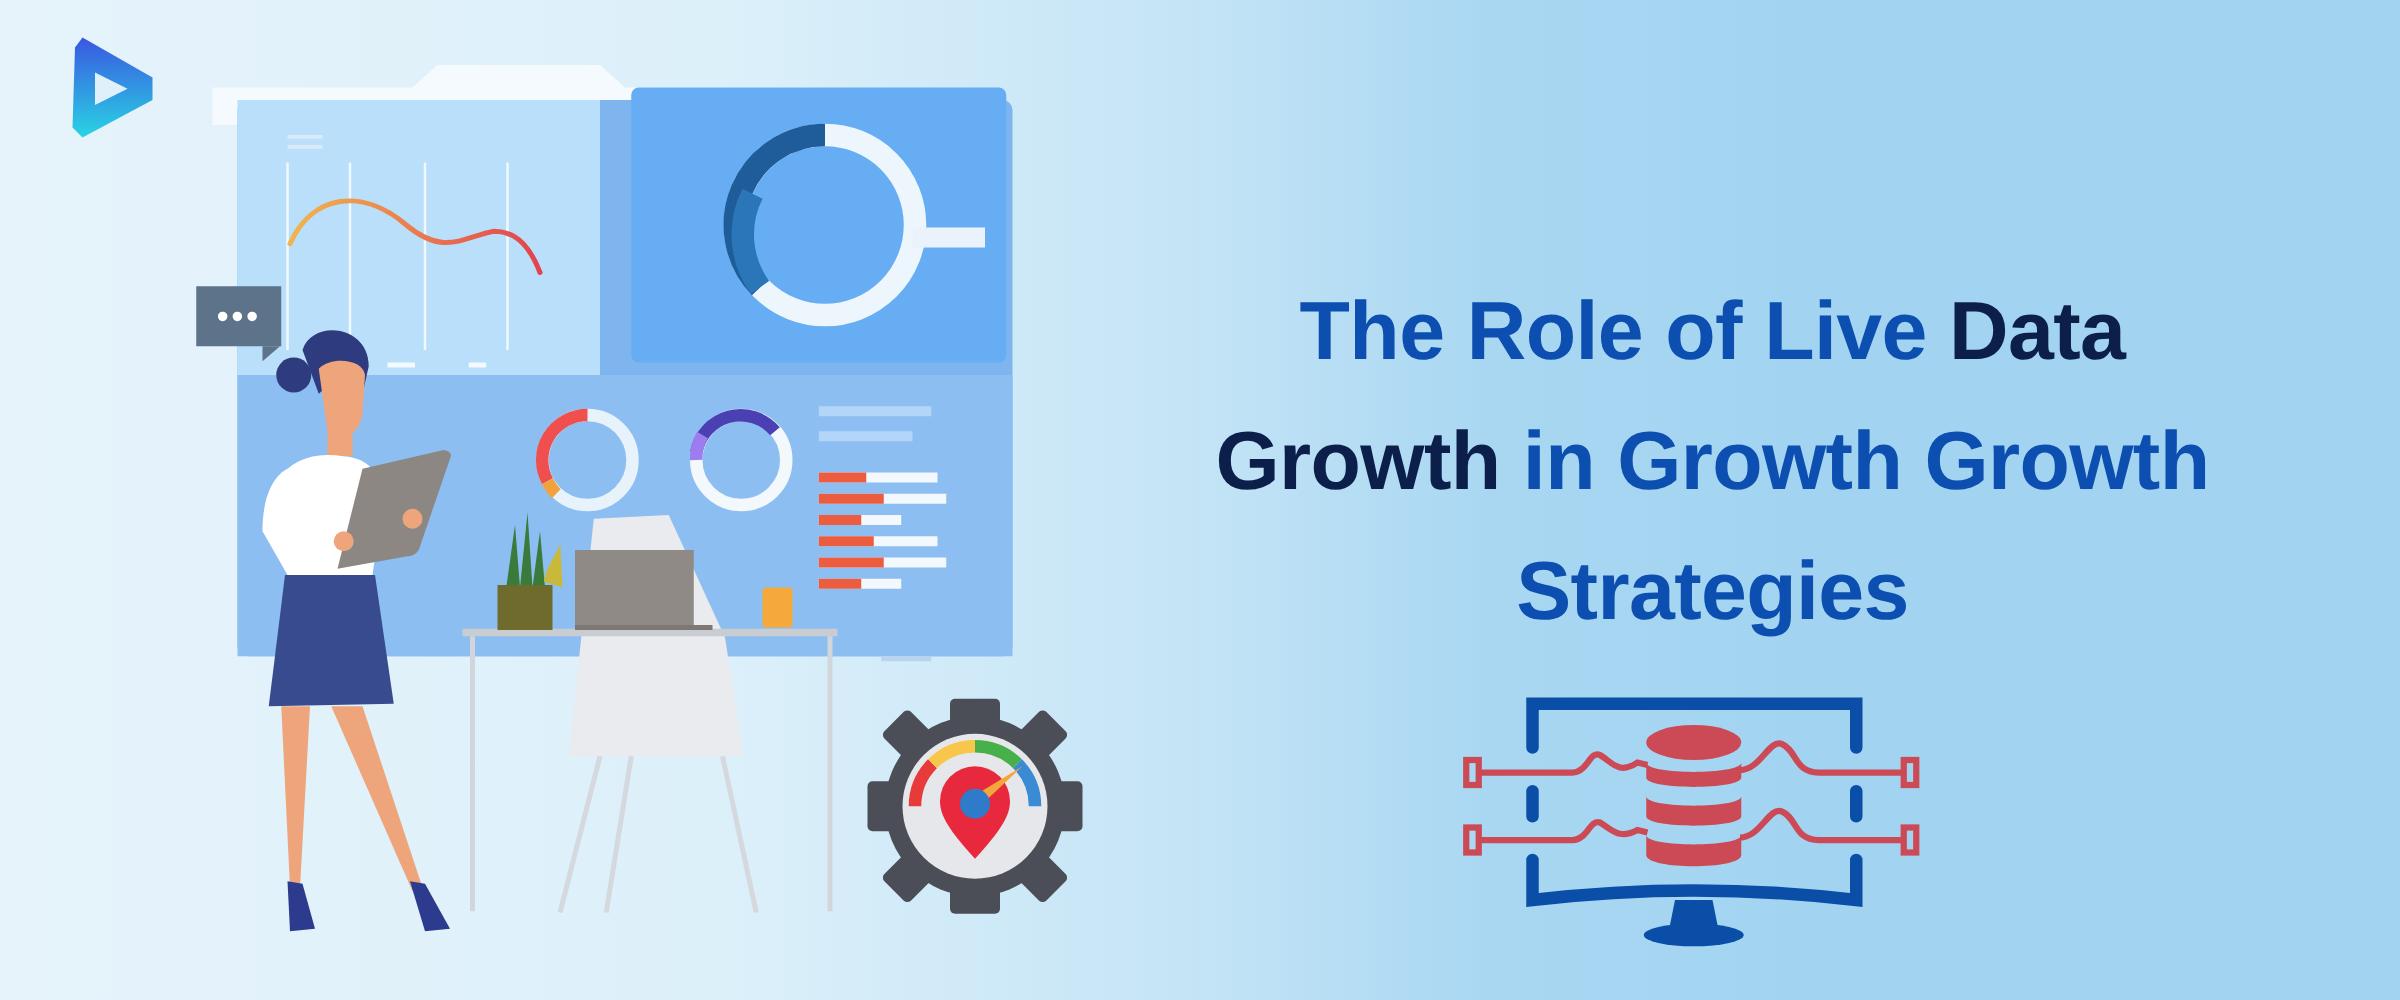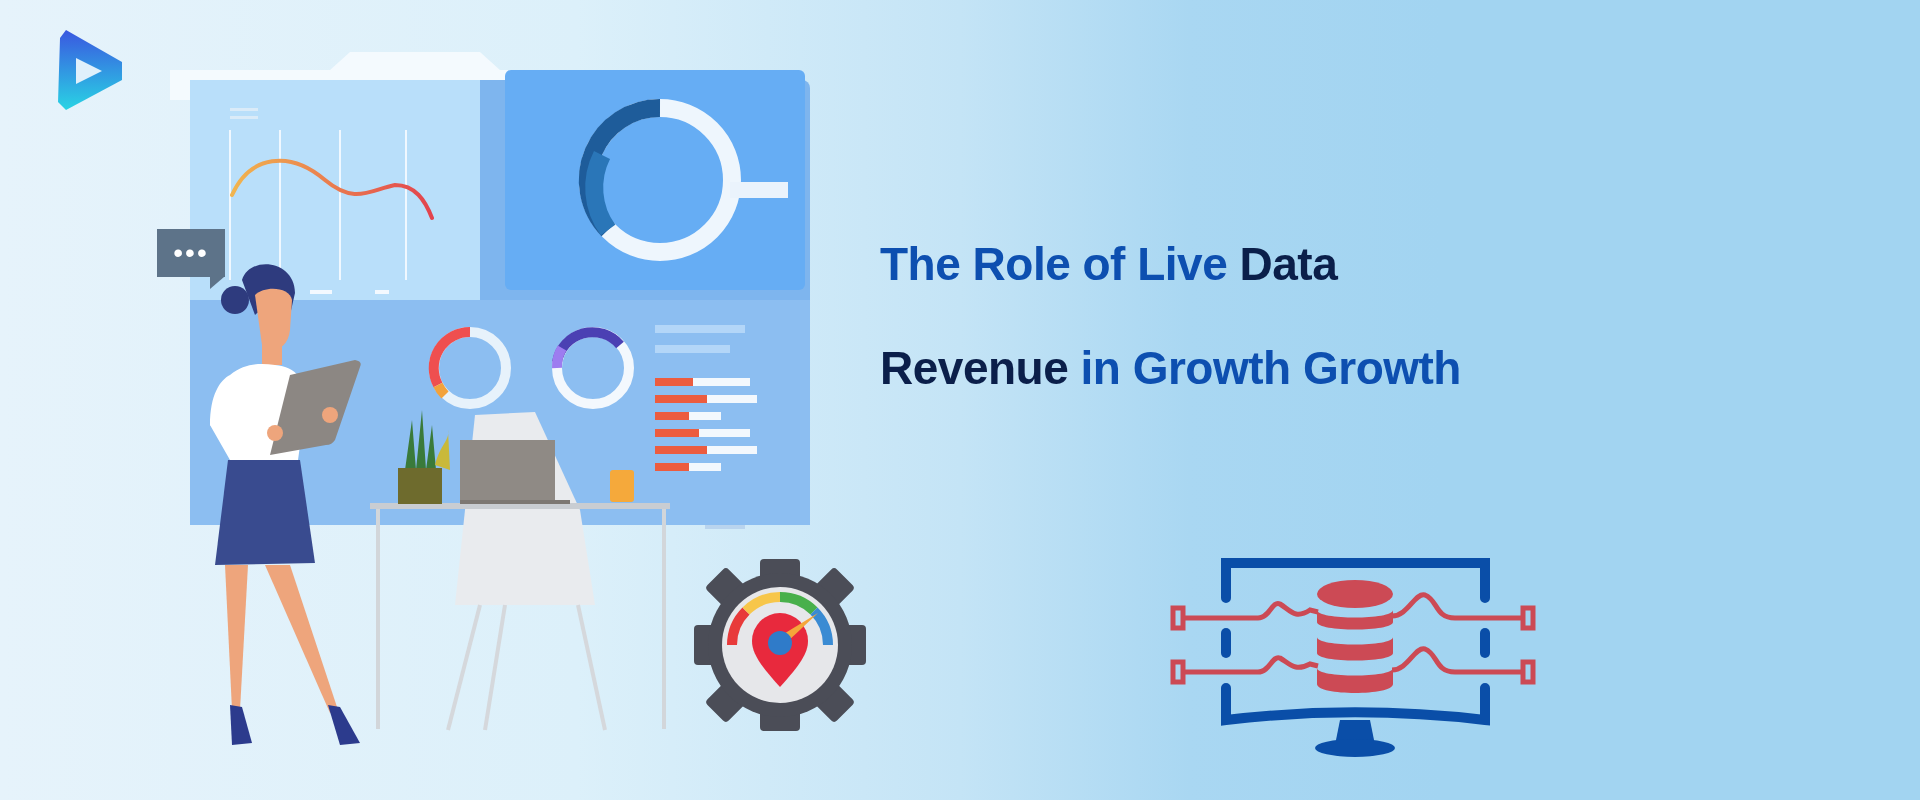--- a/index.html
+++ b/index.html
@@ -1,21 +1,21 @@
 <!DOCTYPE html>
 <html><head>
 <meta charset="utf-8">
 <style>
   html,body{margin:0;padding:0;}
   body{width:1920px;height:800px;overflow:hidden;position:relative;
     background:linear-gradient(90deg,#e6f3fb 0%,#dcf0fa 30%,#c4e4f6 50%,#a9d7f2 62%,#a2d4f1 75%,#a2d4f1 100%);
     font-family:"Liberation Sans",sans-serif;}
   .abs{position:absolute;}
-  .title{position:absolute;left:880px;top:212px;width:980px;text-align:left;
-    font-family:"Liberation Sans",sans-serif;font-weight:700;font-size:46px;line-height:104px;letter-spacing:-0.5px;}
+  .title{position:absolute;left:880px;top:212px;width:980px;text-align:center;
+    font-family:"Liberation Sans",sans-serif;font-weight:700;font-size:66px;line-height:104px;letter-spacing:-0.5px;}
   .t-blue{color:#0d4fb0;}
   .t-dark{color:#0b1f4a;}
 </style>
 </head>
 <body>
 
 <svg class="abs" style="left:56px;top:28px" width="70" height="84" viewBox="0 0 70 84">
   <defs>
     <linearGradient id="lg" x1="0" y1="0" x2="0" y2="1">
       <stop offset="0" stop-color="#3a57e0"></stop>
@@ -164,21 +164,24 @@
   <path d="M90 132 C70 110, 62 98, 62 86 A28 28 0 0 1 118 86 C118 98, 110 110, 90 132 Z" fill="#e8293d"></path>
   <polygon points="92,80 128,58 96,88" fill="#f5a63a"></polygon>
   <circle cx="90" cy="88" r="12" fill="#2f7bc9"></circle>
 </svg>
 
 <div class="title">
   <div>
     <span class="t-blue">The Role of Live </span><span class="t-dark">Data</span>
   </div>
   <div>
-    <span class="t-dark">Revenue </span><span class="t-blue">in Growth Growth</span>
+    <span class="t-dark">Growth </span><span class="t-blue">in Growth Growth</span>
+  </div>
+  <div>
+    <span class="t-blue">Strategies</span>
   </div>
 </div>
 
 <svg class="abs" style="left:1160px;top:540px" width="380" height="225" viewBox="0 0 380 225">
   <g fill="none" stroke="#0a4ea8" stroke-width="10" stroke-linecap="round">
     <path d="M66 58 L66 23 L325 23 L325 58"></path>
     <path d="M66 93 L66 113"></path>
     <path d="M325 93 L325 113"></path>
     <path d="M66 148 L66 180 C150 170, 240 170, 325 180 L325 148"></path>
   </g>

